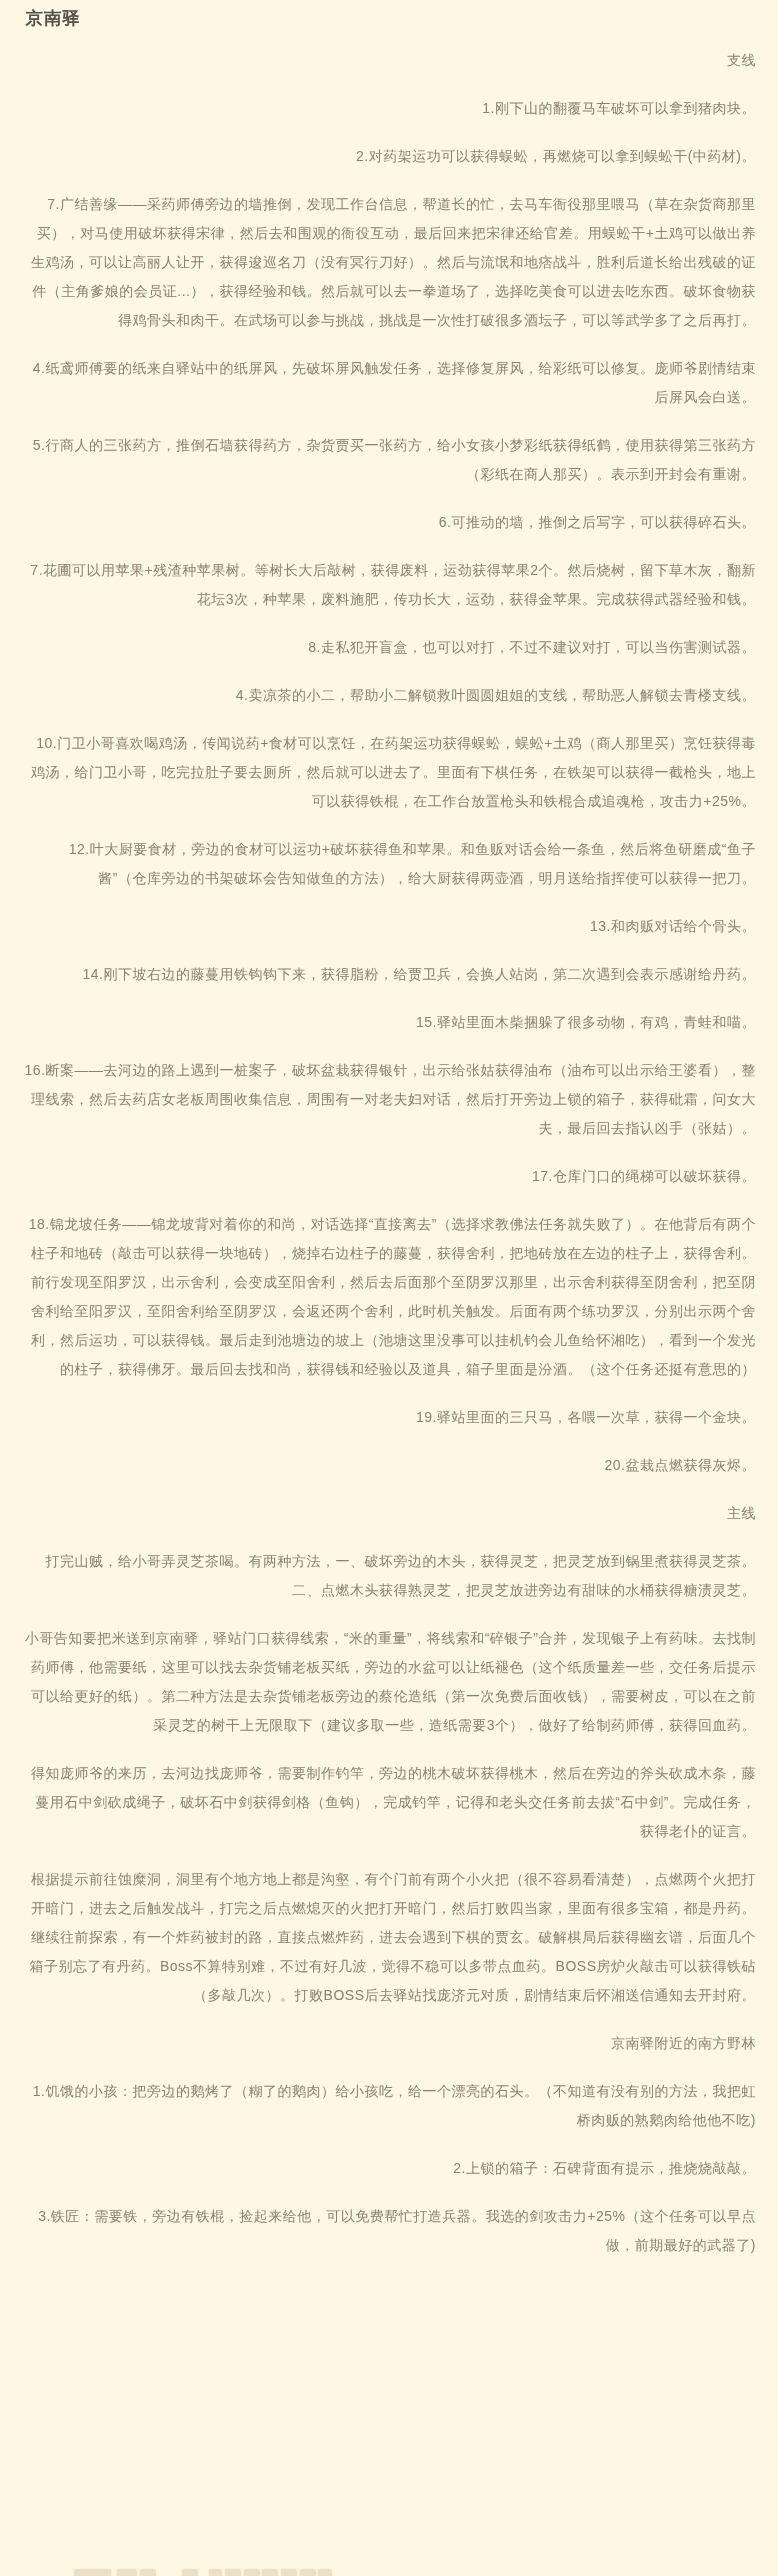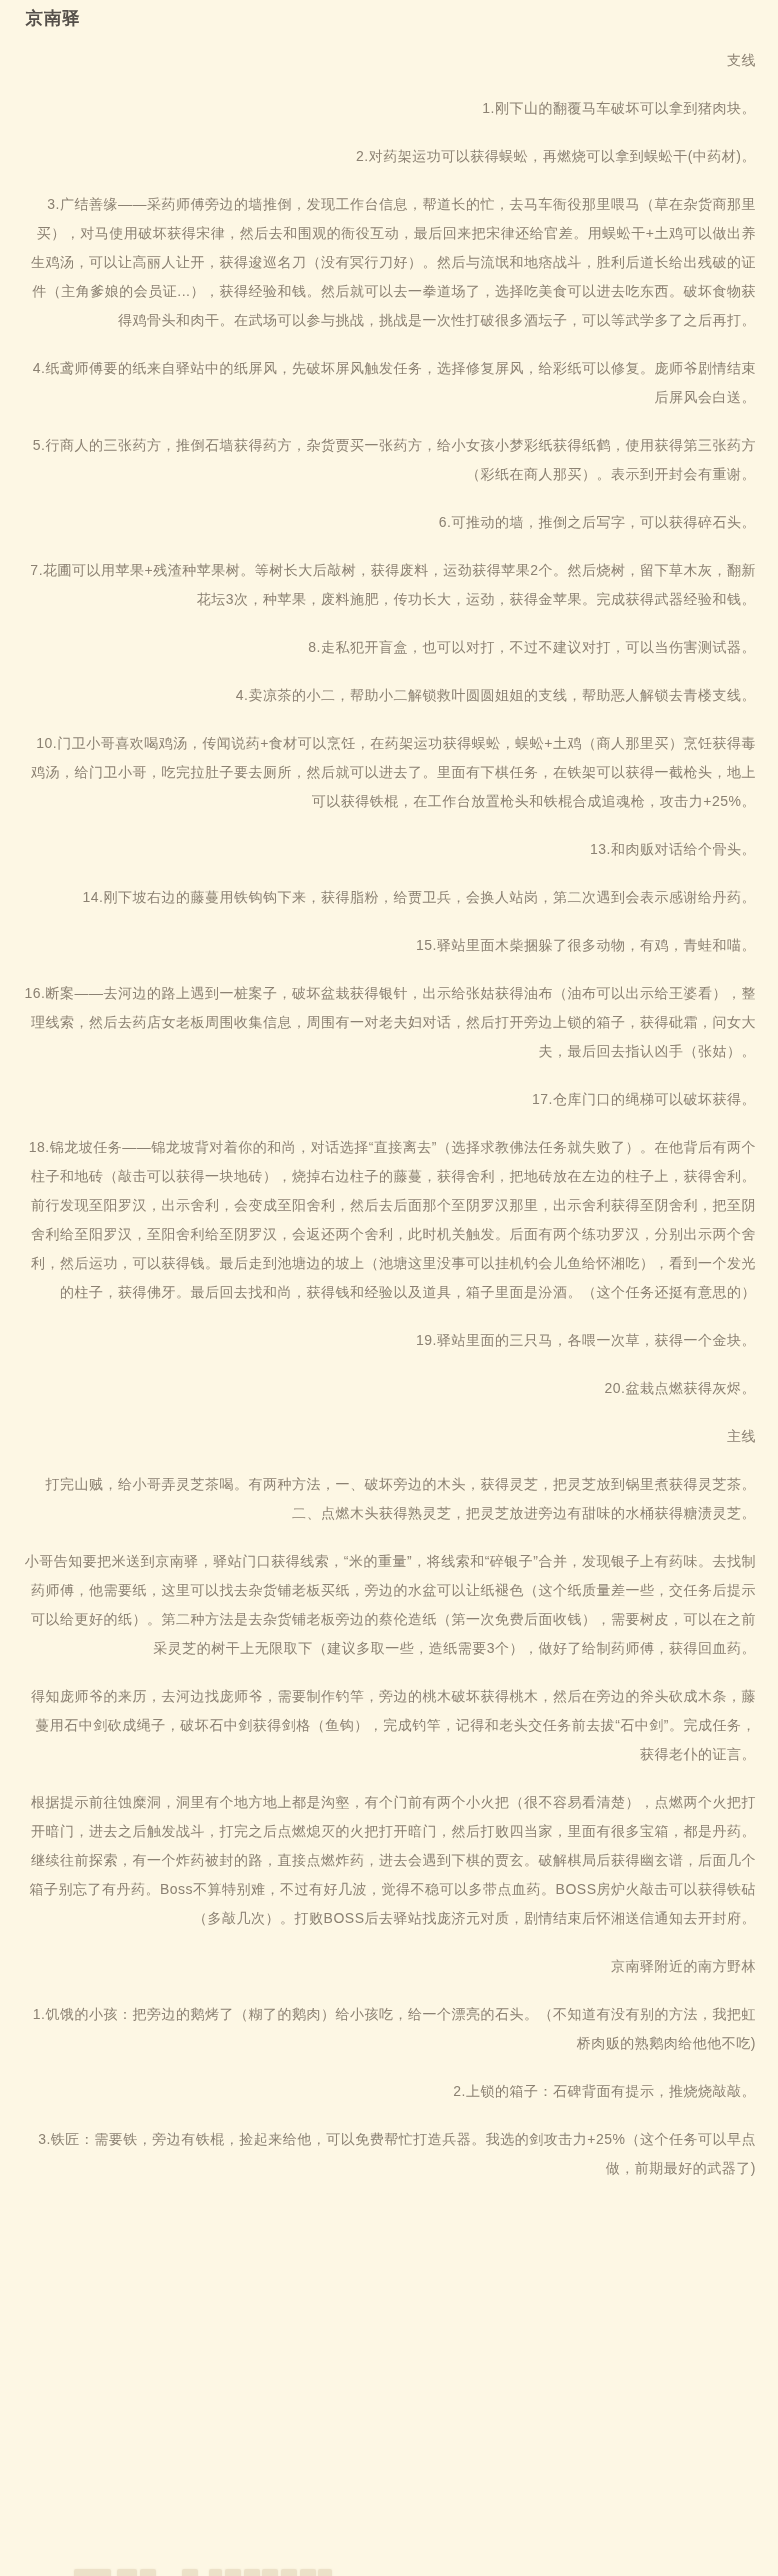--- a/index.html
+++ b/index.html
@@ -56,28 +56,29 @@
 </style>
 </head>
 <body>
 
 <div class="page">
   <h1 class="doc-title">京南驿</h1>
   <div id="sections">
       <p class="para">支线</p>
       <p class="para">1.刚下山的翻覆马车破坏可以拿到猪肉块。</p>
       <p class="para">2.对药架运功可以获得蜈蚣，再燃烧可以拿到蜈蚣干(中药材)。</p>
-      <p class="para">3.广结善缘——采药师傅旁边的墙推倒，发现工作台信息，帮道长的忙，去马车衙役那里喂马（草在杂货商那里买），对马使用破坏获得宋律，然后去和围观的衙役互动，最后回来把宋律还给官差。用蜈蚣干+土鸡可以做出养生鸡汤，可以让高丽人让开，获得逡巡名刀（没有冥行刀好）。然后与流氓和地痞战斗，胜利后道长给出残破的证件（主角爹娘的会员证...），获得经验和钱。然后就可以去一拳道场了，选择吃美食可以进去吃东西。破坏食物获得鸡骨头和肉干。在武场可以参与挑战，挑战是一次性打破很多酒坛子，可以等武学多了之后再打。</p>
+      <p class="para">7.广结善缘——采药师傅旁边的墙推倒，发现工作台信息，帮道长的忙，去马车衙役那里喂马（草在杂货商那里买），对马使用破坏获得宋律，然后去和围观的衙役互动，最后回来把宋律还给官差。用蜈蚣干+土鸡可以做出养生鸡汤，可以让高丽人让开，获得逡巡名刀（没有冥行刀好）。然后与流氓和地痞战斗，胜利后道长给出残破的证件（主角爹娘的会员证...），获得经验和钱。然后就可以去一拳道场了，选择吃美食可以进去吃东西。破坏食物获得鸡骨头和肉干。在武场可以参与挑战，挑战是一次性打破很多酒坛子，可以等武学多了之后再打。</p>
       <p class="para">4.纸鸢师傅要的纸来自驿站中的纸屏风，先破坏屏风触发任务，选择修复屏风，给彩纸可以修复。庞师爷剧情结束后屏风会白送。</p>
       <p class="para">5.行商人的三张药方，推倒石墙获得药方，杂货贾买一张药方，给小女孩小梦彩纸获得纸鹤，使用获得第三张药方（彩纸在商人那买）。表示到开封会有重谢。</p>
       <p class="para">6.可推动的墙，推倒之后写字，可以获得碎石头。</p>
       <p class="para">7.花圃可以用苹果+残渣种苹果树。等树长大后敲树，获得废料，运劲获得苹果2个。然后烧树，留下草木灰，翻新花坛3次，种苹果，废料施肥，传功长大，运劲，获得金苹果。完成获得武器经验和钱。</p>
       <p class="para">8.走私犯开盲盒，也可以对打，不过不建议对打，可以当伤害测试器。</p>
       <p class="para">4.卖凉茶的小二，帮助小二解锁救叶圆圆姐姐的支线，帮助恶人解锁去青楼支线。</p>
       <p class="para">10.门卫小哥喜欢喝鸡汤，传闻说药+食材可以烹饪，在药架运功获得蜈蚣，蜈蚣+土鸡（商人那里买）烹饪获得毒鸡汤，给门卫小哥，吃完拉肚子要去厕所，然后就可以进去了。里面有下棋任务，在铁架可以获得一截枪头，地上可以获得铁棍，在工作台放置枪头和铁棍合成追魂枪，攻击力+25%。</p>
+      <p class="para">12.叶大厨要食材，旁边的食材可以运功+破坏获得鱼和苹果。和鱼贩对话会给一条鱼，然后将鱼研磨成“鱼子酱”（仓库旁边的书架破坏会告知做鱼的方法），给大厨获得两壶酒，明月送给指挥使可以获得一把刀。</p>
       <p class="para">13.和肉贩对话给个骨头。</p>
       <p class="para">14.刚下坡右边的藤蔓用铁钩钩下来，获得脂粉，给贾卫兵，会换人站岗，第二次遇到会表示感谢给丹药。</p>
       <p class="para">15.驿站里面木柴捆躲了很多动物，有鸡，青蛙和喵。</p>
       <p class="para">16.断案——去河边的路上遇到一桩案子，破坏盆栽获得银针，出示给张姑获得油布（油布可以出示给王婆看），整理线索，然后去药店女老板周围收集信息，周围有一对老夫妇对话，然后打开旁边上锁的箱子，获得砒霜，问女大夫，最后回去指认凶手（张姑）。</p>
       <p class="para">17.仓库门口的绳梯可以破坏获得。</p>
       <p class="para">18.锦龙坡任务——锦龙坡背对着你的和尚，对话选择“直接离去”（选择求教佛法任务就失败了）。在他背后有两个柱子和地砖（敲击可以获得一块地砖），烧掉右边柱子的藤蔓，获得舍利，把地砖放在左边的柱子上，获得舍利。前行发现至阳罗汉，出示舍利，会变成至阳舍利，然后去后面那个至阴罗汉那里，出示舍利获得至阴舍利，把至阴舍利给至阳罗汉，至阳舍利给至阴罗汉，会返还两个舍利，此时机关触发。后面有两个练功罗汉，分别出示两个舍利，然后运功，可以获得钱。最后走到池塘边的坡上（池塘这里没事可以挂机钓会儿鱼给怀湘吃），看到一个发光的柱子，获得佛牙。最后回去找和尚，获得钱和经验以及道具，箱子里面是汾酒。（这个任务还挺有意思的）</p>
       <p class="para">19.驿站里面的三只马，各喂一次草，获得一个金块。</p>
       <p class="para">20.盆栽点燃获得灰烬。</p>
       <p class="para">主线</p>
       <p class="para">打完山贼，给小哥弄灵芝茶喝。有两种方法，一、破坏旁边的木头，获得灵芝，把灵芝放到锅里煮获得灵芝茶。二、点燃木头获得熟灵芝，把灵芝放进旁边有甜味的水桶获得糖渍灵芝。</p>

